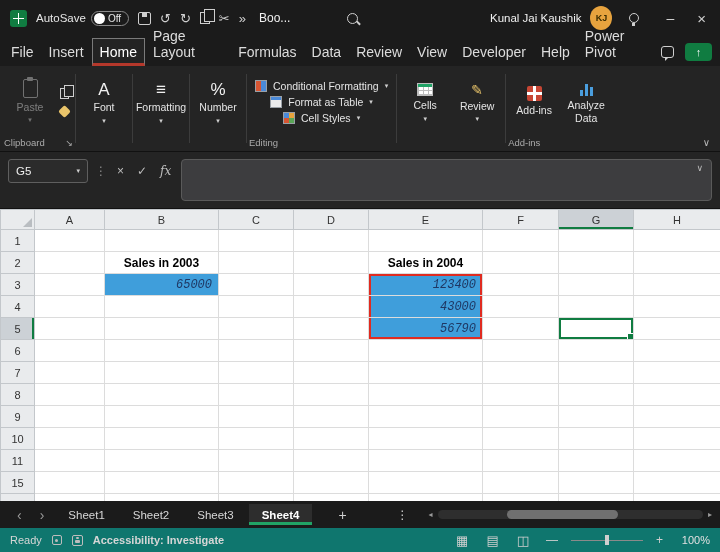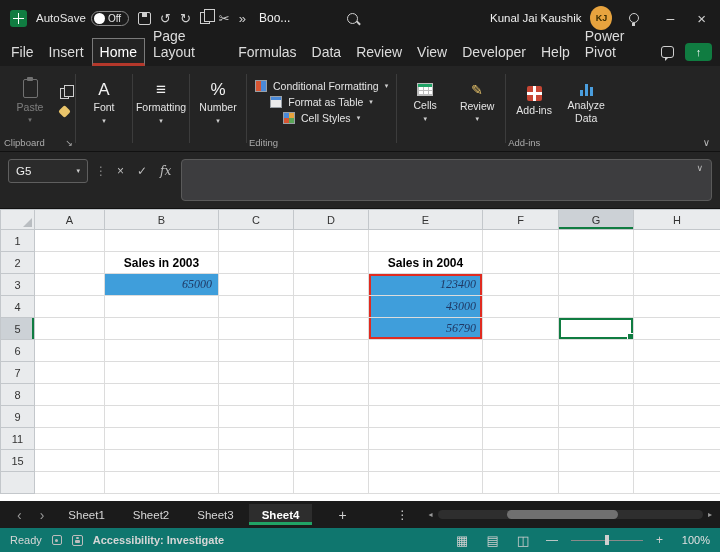--- a/index.html
+++ b/index.html
@@ -93,21 +93,21 @@
   .sheet th { background:#e9ebed; border:1px solid #c3c7cb; font-weight:normal; font-size:11px; color:#333; height:20px; text-align:center; }
   .sheet td { border:1px solid #dcdcdc; height:22px; font-size:11px; color:#222; overflow:hidden; white-space:nowrap; }
   .sheet tr.r { height:22px; }
   .sheet th.rh { height:22px; }
   .corner { position:relative; }
   .corner::after { content:""; position:absolute; right:2px; bottom:2px; border-left:9px solid transparent; border-bottom:9px solid #b9bdc1; }
   th.sel-col { background:#ccd1d6; box-shadow:inset 0 -2px 0 #107c41; }
   th.sel-row { background:#ccd1d6; box-shadow:inset -2px 0 0 #107c41; }
   td.t-title { font-weight:bold; font-size:12px; text-align:center; color:#000; }
   td.blue { background:#3f9edb; }
-  td.num { text-align:right; font-style:italic; font-family:Liberation Serif, serif; font-size:12px; color:#1f3864; padding-right:6px; }
+  td.num { text-align:right; font-style:italic; font-family:Liberation Mono, monospace; font-size:12px; color:#1f3864; padding-right:6px; }
   td.rb-top { box-shadow:inset 0 2px 0 #e02b20, inset 2px 0 0 #e02b20, inset -2px 0 0 #e02b20; }
   td.rb-mid { box-shadow:inset 2px 0 0 #e02b20, inset -2px 0 0 #e02b20; }
   td.rb-bot { box-shadow:inset 2px 0 0 #e02b20, inset -2px 0 0 #e02b20, inset 0 -2px 0 #e02b20; }
   td.active { position:relative; box-shadow:inset 0 0 0 2px #107c41; }
   td.active::after { content:""; position:absolute; right:-1px; bottom:-1px; width:5px; height:5px; background:#107c41; border:1px solid #fff; }
 
   
   .sheetbar { height:27px; flex:0 0 auto; background:#1b1b1b; display:flex; align-items:center; padding:0 8px; font-size:11.5px; }
   .snav { color:#9a9a9a; font-size:14px; padding:0 9px; line-height:1; }
   .sheettab { padding:5px 13px 4px; color:#d8d8d8; margin-left:2px; cursor:default; }
@@ -409,20 +409,31 @@
       <td></td>
           <td></td>
           <td></td>
           <td></td>
           <td></td>
           <td></td>
           <td></td>
           <td></td>
     </tr>
     <tr class="r">
+      <th class="rh">10</th>
+      <td></td>
+          <td></td>
+          <td></td>
+          <td></td>
+          <td></td>
+          <td></td>
+          <td></td>
+          <td></td>
+    </tr>
+    <tr class="r">
       <th class="rh">11</th>
       <td></td>
           <td></td>
           <td></td>
           <td></td>
           <td></td>
           <td></td>
           <td></td>
           <td></td>
     </tr>

